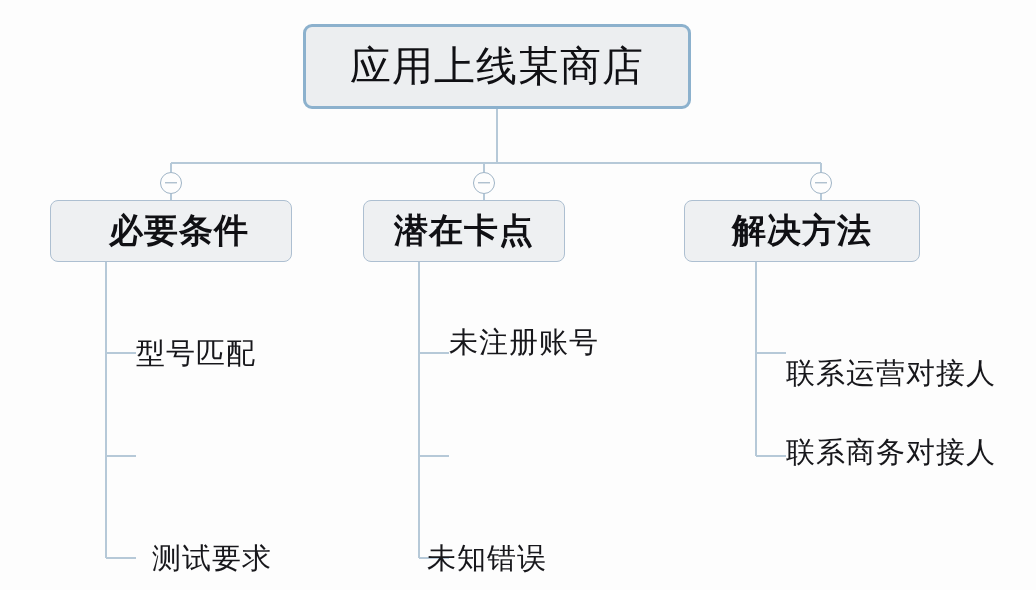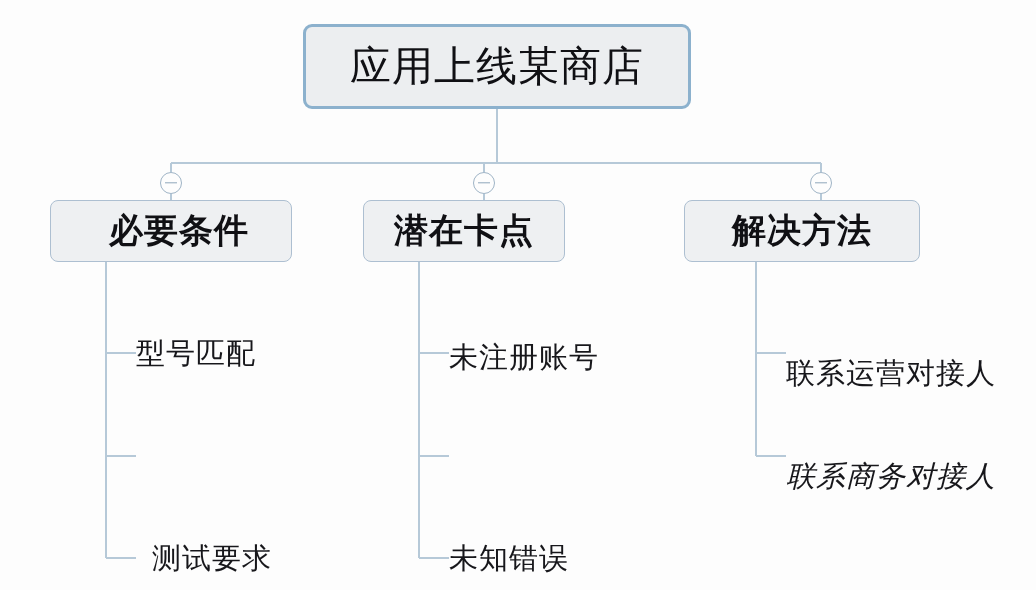--- a/index.html
+++ b/index.html
@@ -135,19 +135,19 @@
     <span>解决方法</span>
   </div>
 
   <div class="toggle" style="left:171px; top:183px;"></div>
   <div class="toggle" style="left:484px; top:183px;"></div>
   <div class="toggle" style="left:821px; top:183px;"></div>
 
   <div class="leaf" style="left:136px; top:353px;">型号匹配</div>
   <div class="leaf" style="left:136px; top:558px;margin-left:16px;">测试要求</div>
 
-  <div class="leaf" style="left:449px; top:357px;">未注册账号</div>
-  <div class="leaf" style="left:449px; top:558px;">未知错误</div>
+  <div class="leaf" style="left:449px; top:342px;">未注册账号</div>
+  <div class="leaf" style="left:427px; top:558px;">未知错误</div>
 
   <div class="leaf" style="left:786px; top:353px;margin-top:20px;">联系运营对接人</div>
-  <div class="leaf" style="left:786px; top:476px;font-style:italic;">联系商务对接人</div>
+  <div class="leaf" style="left:786px; top:452px;">联系商务对接人</div>
 
 </div>
 
 </body></html>

